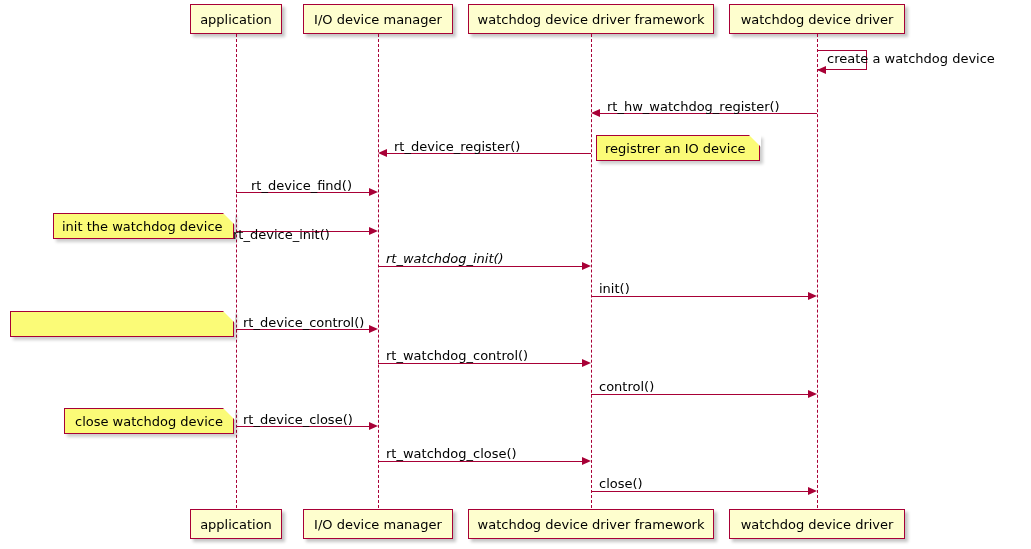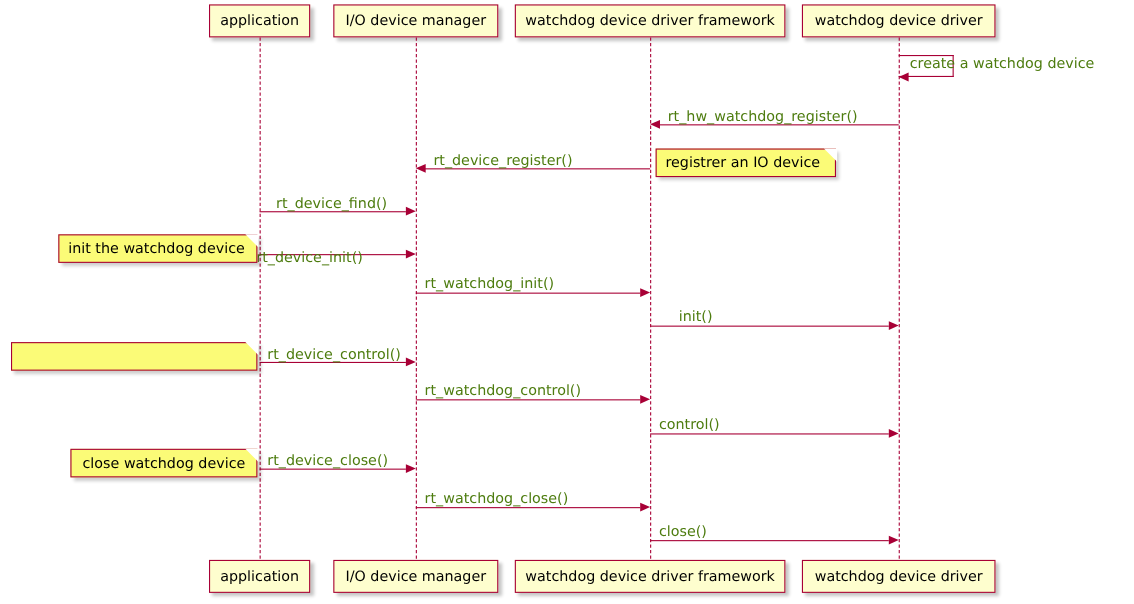--- a/index.html
+++ b/index.html
@@ -58,21 +58,21 @@
   }
   .arrowhead.right {
     border-left: 9px solid #A80036;
   }
   .arrowhead.left {
     border-right: 9px solid #A80036;
   }
   .msg-label {
     position: absolute;
     font-size: 13px;
-    color: #4d7c0f;
+    color: #000000;
     white-space: nowrap;
     line-height: 1;
   }
 
   
   .selfmsg {
     position: absolute;
     box-sizing: border-box;
     border: 1px solid #A80036;
     border-left: none;
@@ -143,25 +143,25 @@
   <div class="msg" style="left:236px; top:192px; width:133px;"></div>
   <div class="arrowhead right" style="left:369px; top:188px;"></div>
   <div class="msg-label" style="left:251px; top:179px;">rt_device_find()</div>
 
   <div class="msg" style="left:236px; top:231px; width:133px;"></div>
   <div class="arrowhead right" style="left:369px; top:227px;"></div>
   <div class="msg-label" style="left:233px; top:218px;margin-top:10px;">rt_device_init()</div>
 
   <div class="msg" style="left:378px; top:266px; width:204px;"></div>
   <div class="arrowhead right" style="left:582px; top:262px;"></div>
-  <div class="msg-label" style="left:386px; top:252px;">rt_watchdog_init()</div>
+  <div class="msg-label" style="left:386px; top:252px;font-style:italic;">rt_watchdog_init()</div>
 
   <div class="msg" style="left:591px; top:296px; width:217px;"></div>
   <div class="arrowhead right" style="left:808px; top:292px;"></div>
-  <div class="msg-label" style="left:617px; top:282px;">init()</div>
+  <div class="msg-label" style="left:599px; top:282px;">init()</div>
 
   <div class="msg" style="left:236px; top:329px; width:133px;"></div>
   <div class="arrowhead right" style="left:369px; top:325px;"></div>
   <div class="msg-label" style="left:243px; top:316px;">rt_device_control()</div>
 
   <div class="msg" style="left:378px; top:363px; width:204px;"></div>
   <div class="arrowhead right" style="left:582px; top:359px;"></div>
   <div class="msg-label" style="left:386px; top:349px;">rt_watchdog_control()</div>
 
   <div class="msg" style="left:591px; top:394px; width:217px;"></div>

